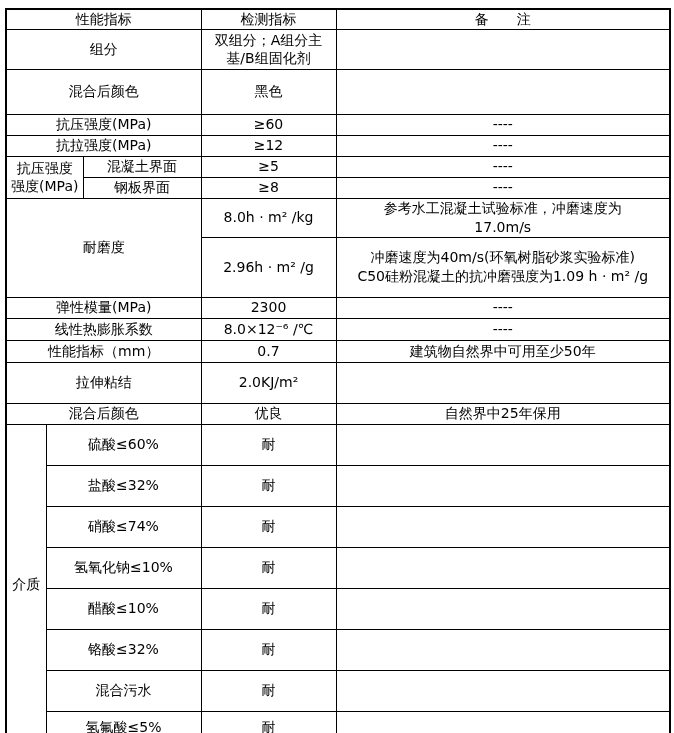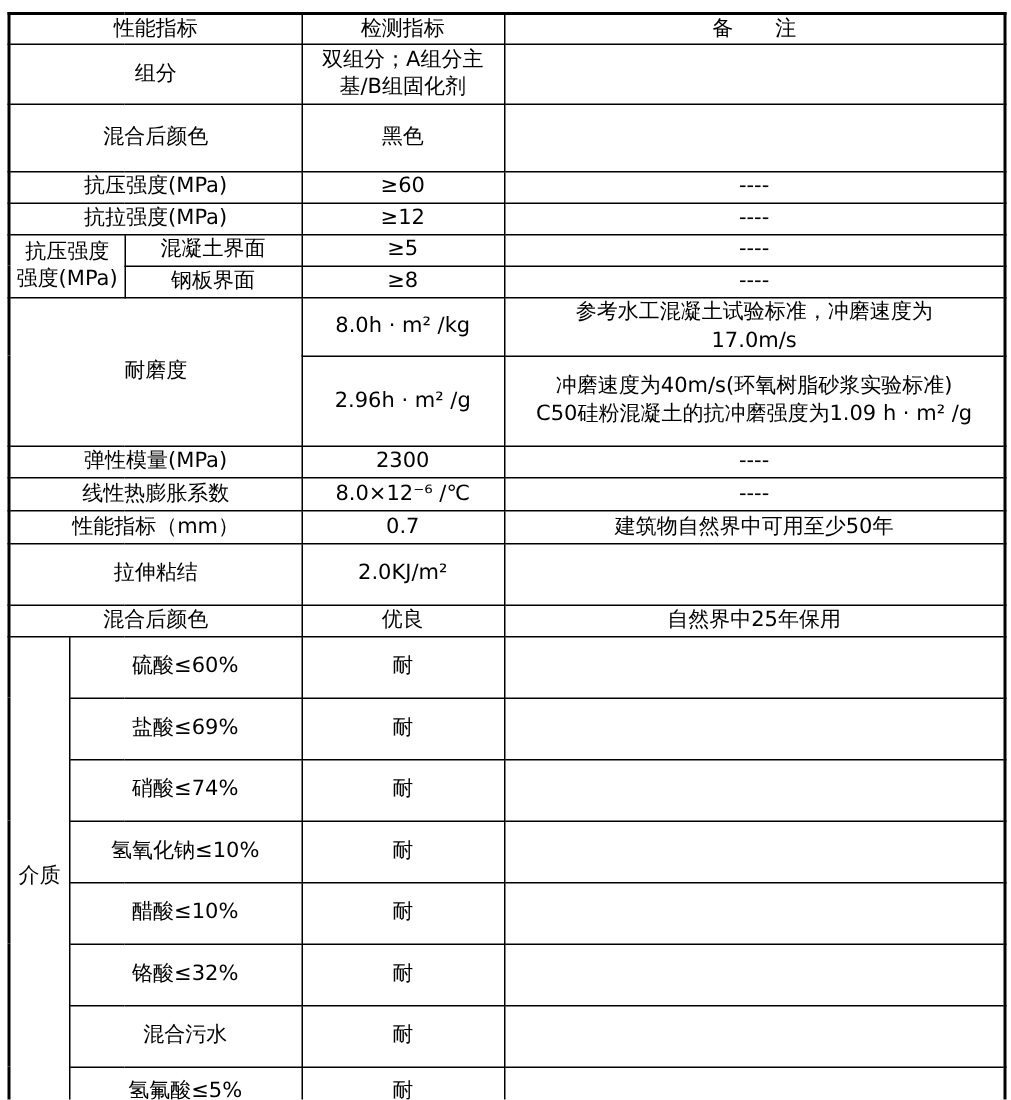--- a/index.html
+++ b/index.html
@@ -136,21 +136,21 @@
     <td>自然界中25年保用</td>
   </tr>
 
   <tr style="height:41px">
     <td rowspan="8">介质</td>
     <td colspan="2">硫酸≤60%</td>
     <td>耐</td>
     <td></td>
   </tr>
   <tr style="height:41px">
-    <td colspan="2">盐酸≤69%</td>
+    <td colspan="2">盐酸≤32%</td>
     <td>耐</td>
     <td></td>
   </tr>
   <tr style="height:41px">
     <td colspan="2">硝酸≤74%</td>
     <td>耐</td>
     <td></td>
   </tr>
   <tr style="height:41px">
     <td colspan="2">氢氧化钠≤10%</td>

